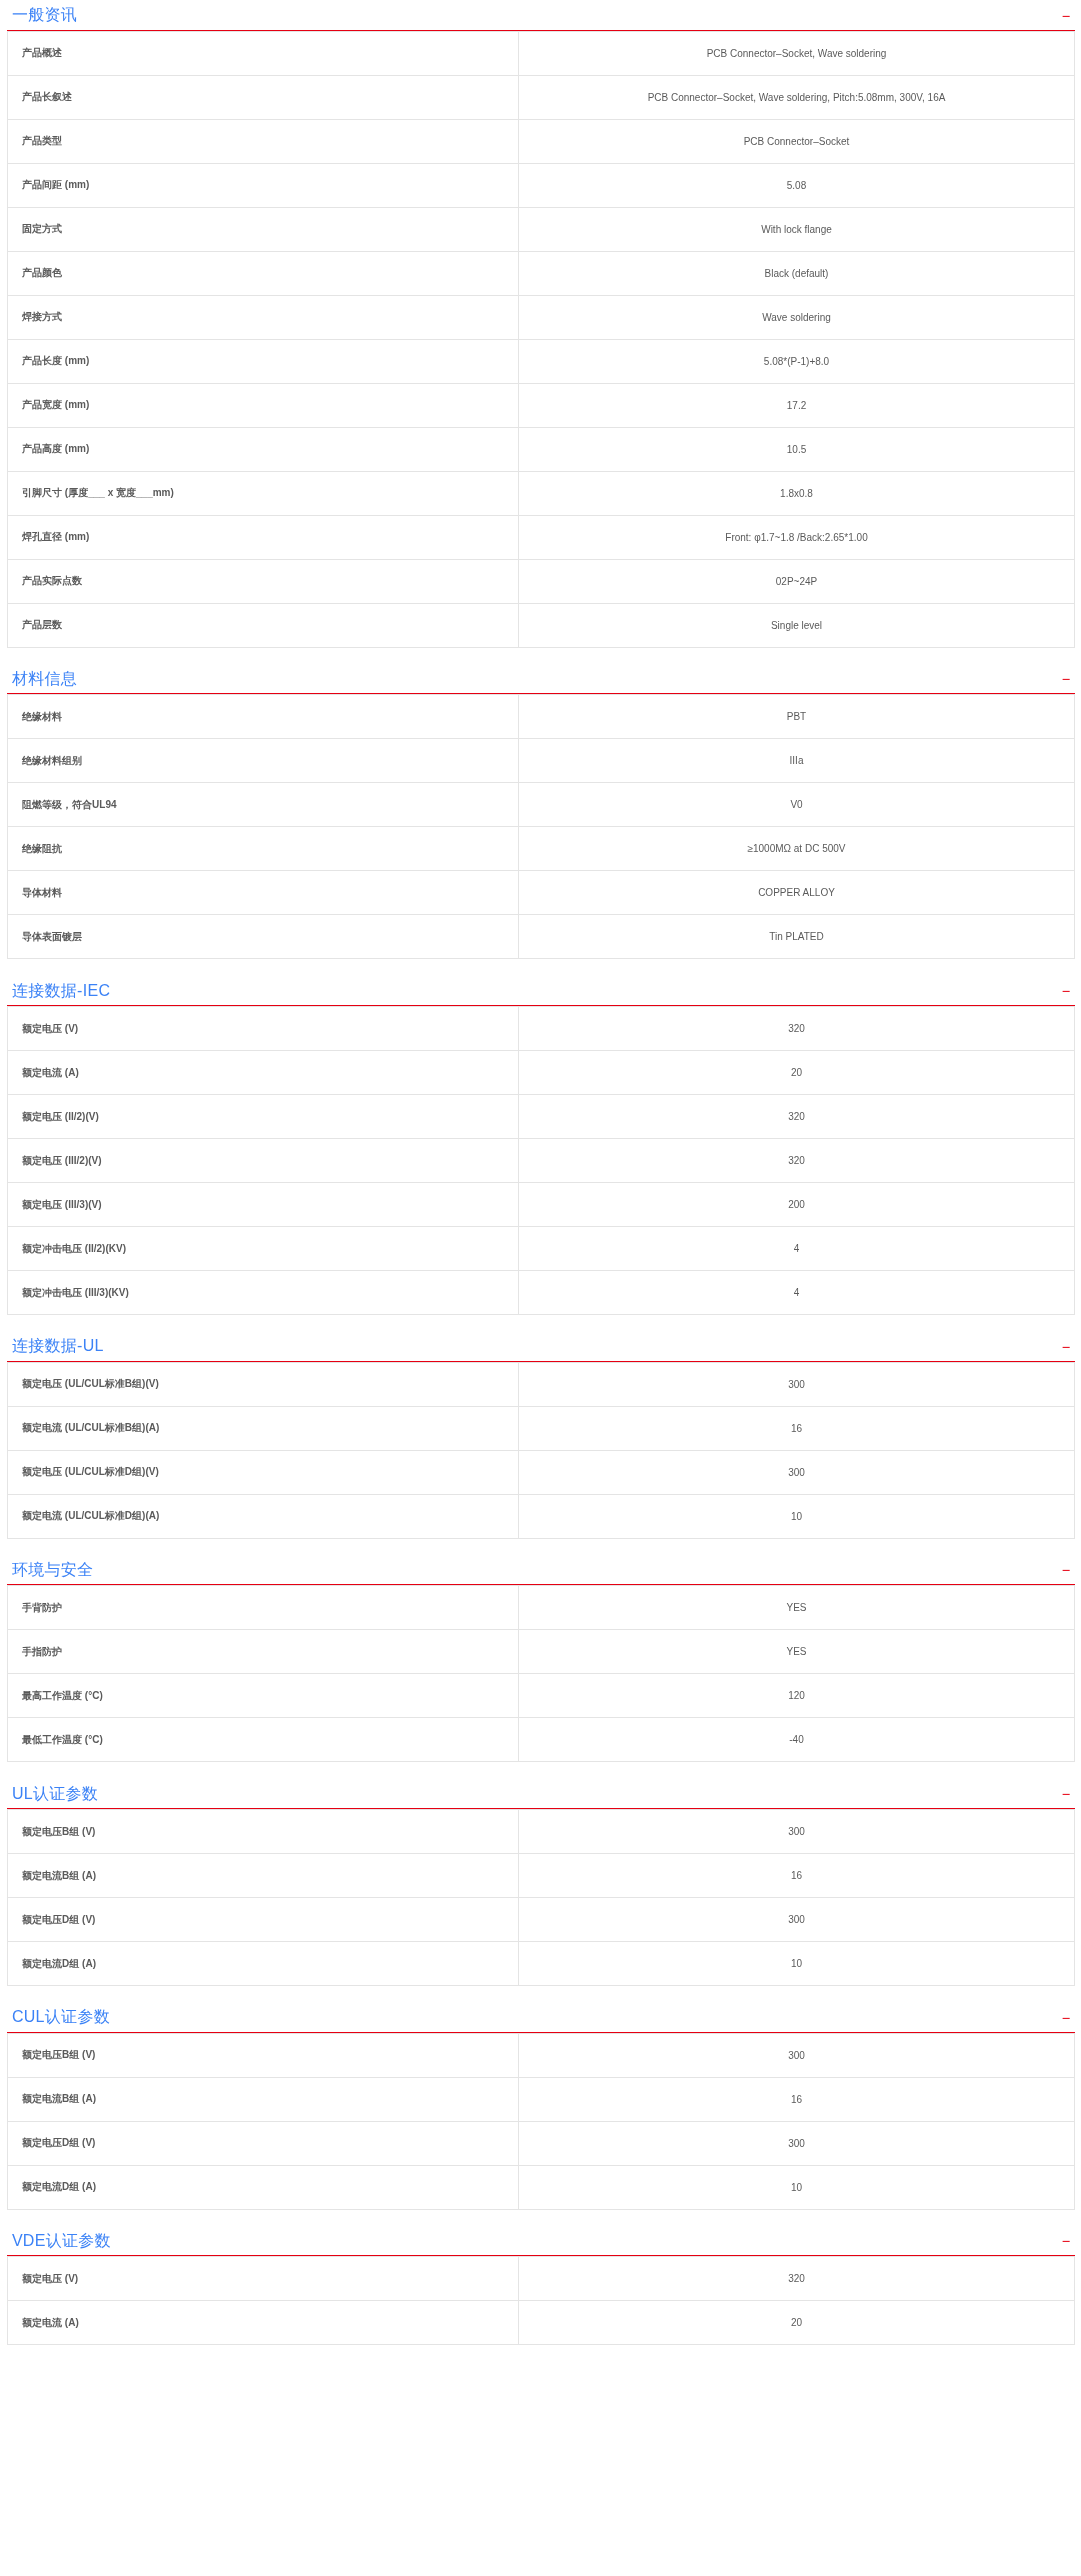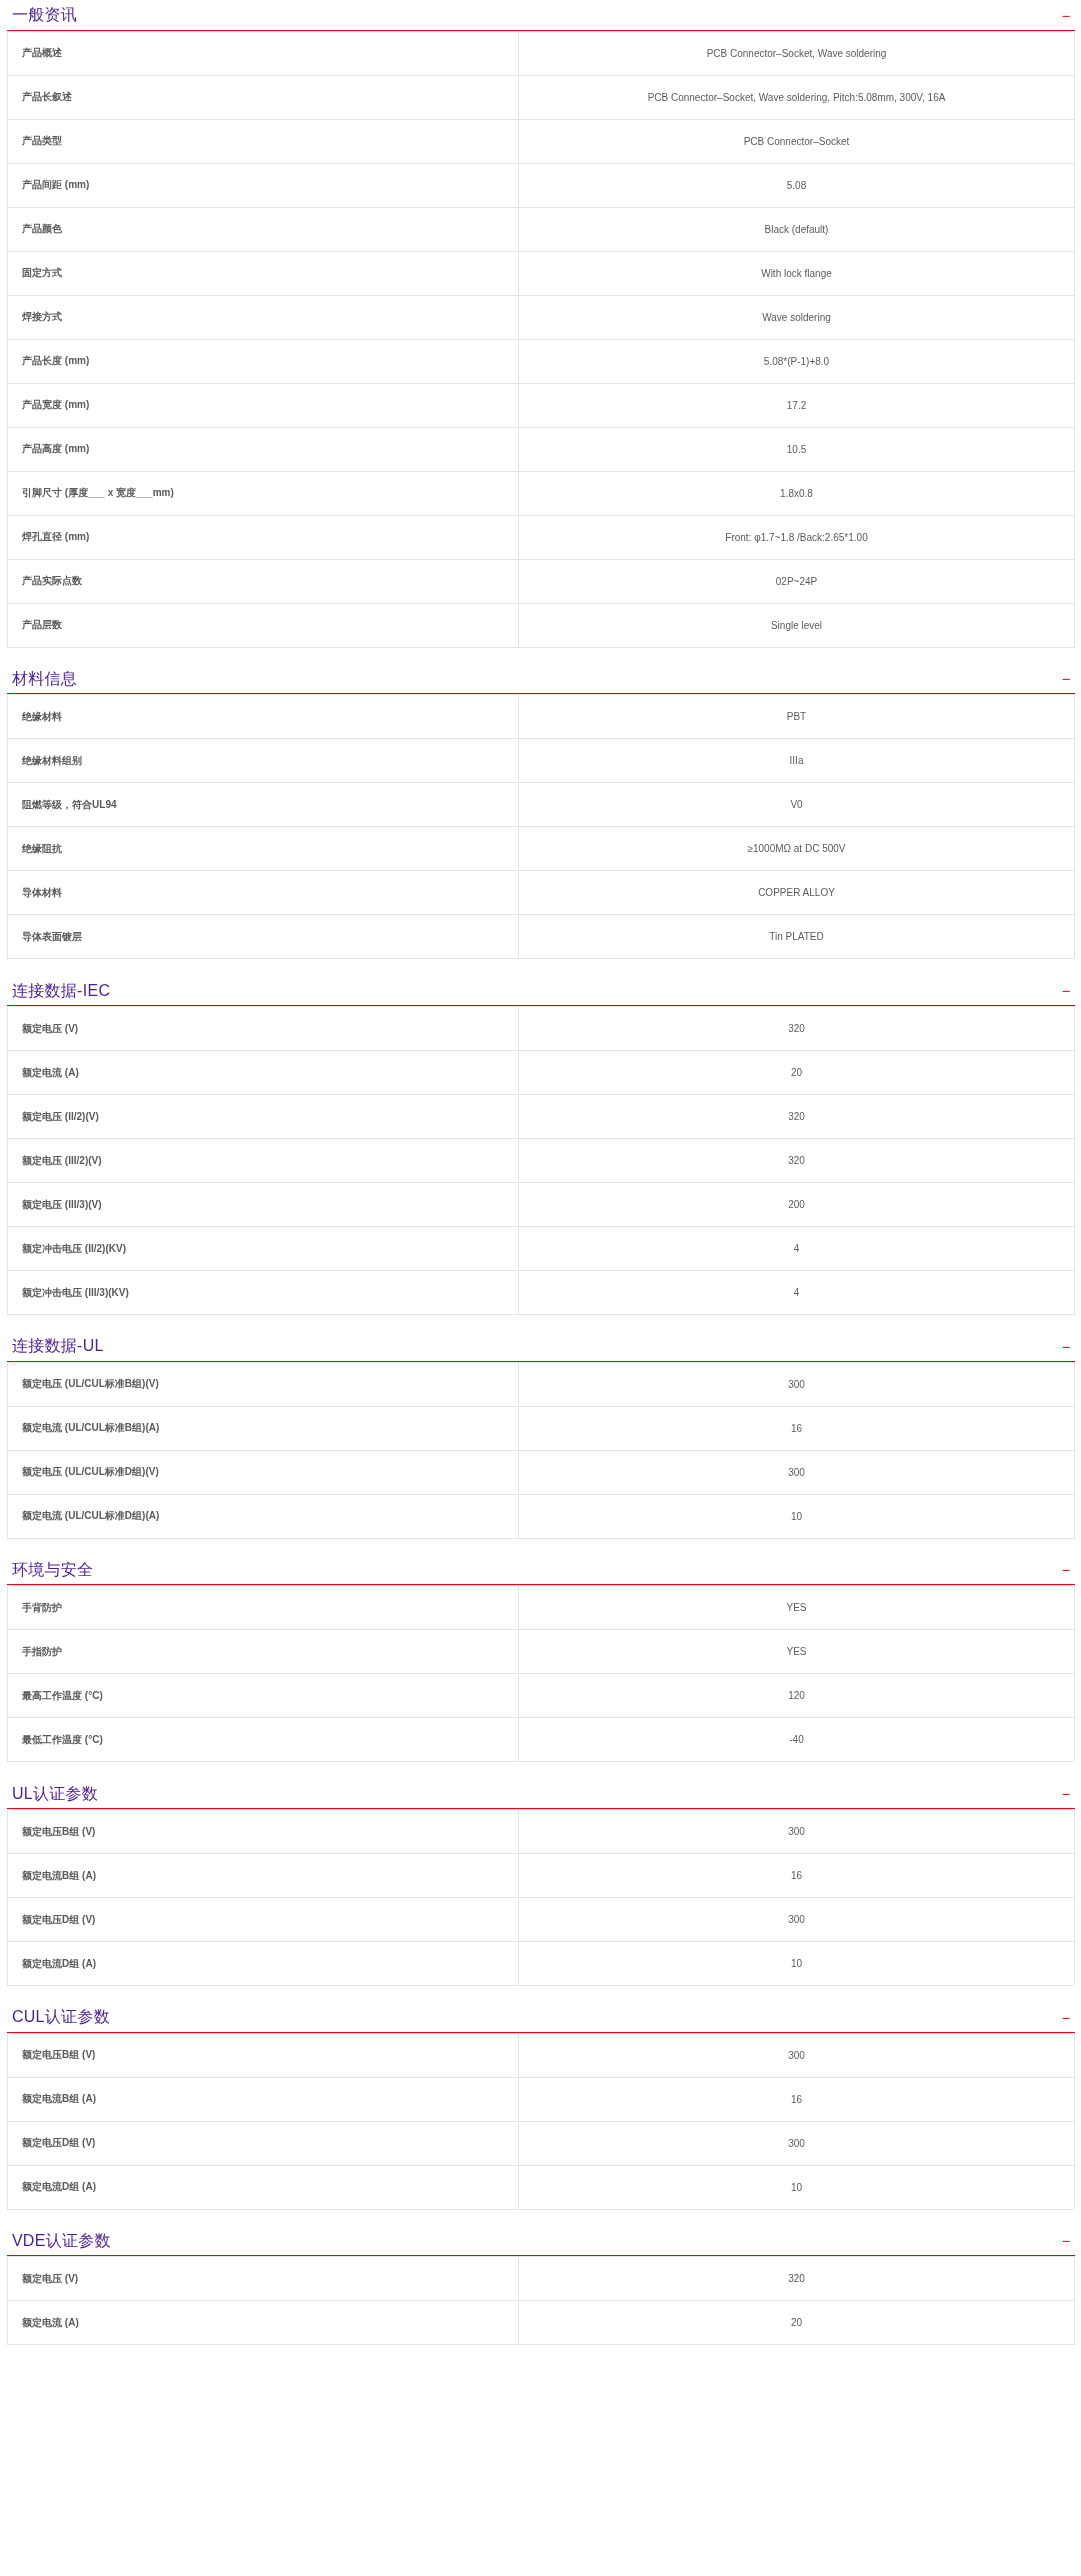--- a/index.html
+++ b/index.html
@@ -24,21 +24,21 @@
   .section-header {
     display: flex;
     align-items: flex-end;
     justify-content: space-between;
     border-bottom: 1.3px solid #e60012;
     padding: 9.2px 5.3px 5.3px 5.3px;
     margin-bottom: 0;
   }
   .section-title {
     font-size: 16px;
-    color: #4c1d95;
+    color: #3b82f6;
     letter-spacing: 0.3px;
     line-height: 1.2;
   }
   .section-toggle {
     color: #e60012;
     font-size: 14.5px;
     line-height: 1;
     padding-bottom: 1.3px;
     cursor: pointer;
     user-select: none;
@@ -93,26 +93,26 @@
           </tr>
           <tr>
             <td class="label-cell">产品类型</td>
             <td class="value-cell">PCB Connector–Socket</td>
           </tr>
           <tr>
             <td class="label-cell">产品间距 (mm)</td>
             <td class="value-cell">5.08</td>
           </tr>
           <tr>
+            <td class="label-cell">固定方式</td>
+            <td class="value-cell">With lock flange</td>
+          </tr>
+          <tr>
             <td class="label-cell">产品颜色</td>
             <td class="value-cell">Black (default)</td>
-          </tr>
-          <tr>
-            <td class="label-cell">固定方式</td>
-            <td class="value-cell">With lock flange</td>
           </tr>
           <tr>
             <td class="label-cell">焊接方式</td>
             <td class="value-cell">Wave soldering</td>
           </tr>
           <tr>
             <td class="label-cell">产品长度 (mm)</td>
             <td class="value-cell">5.08*(P-1)+8.0</td>
           </tr>
           <tr>

